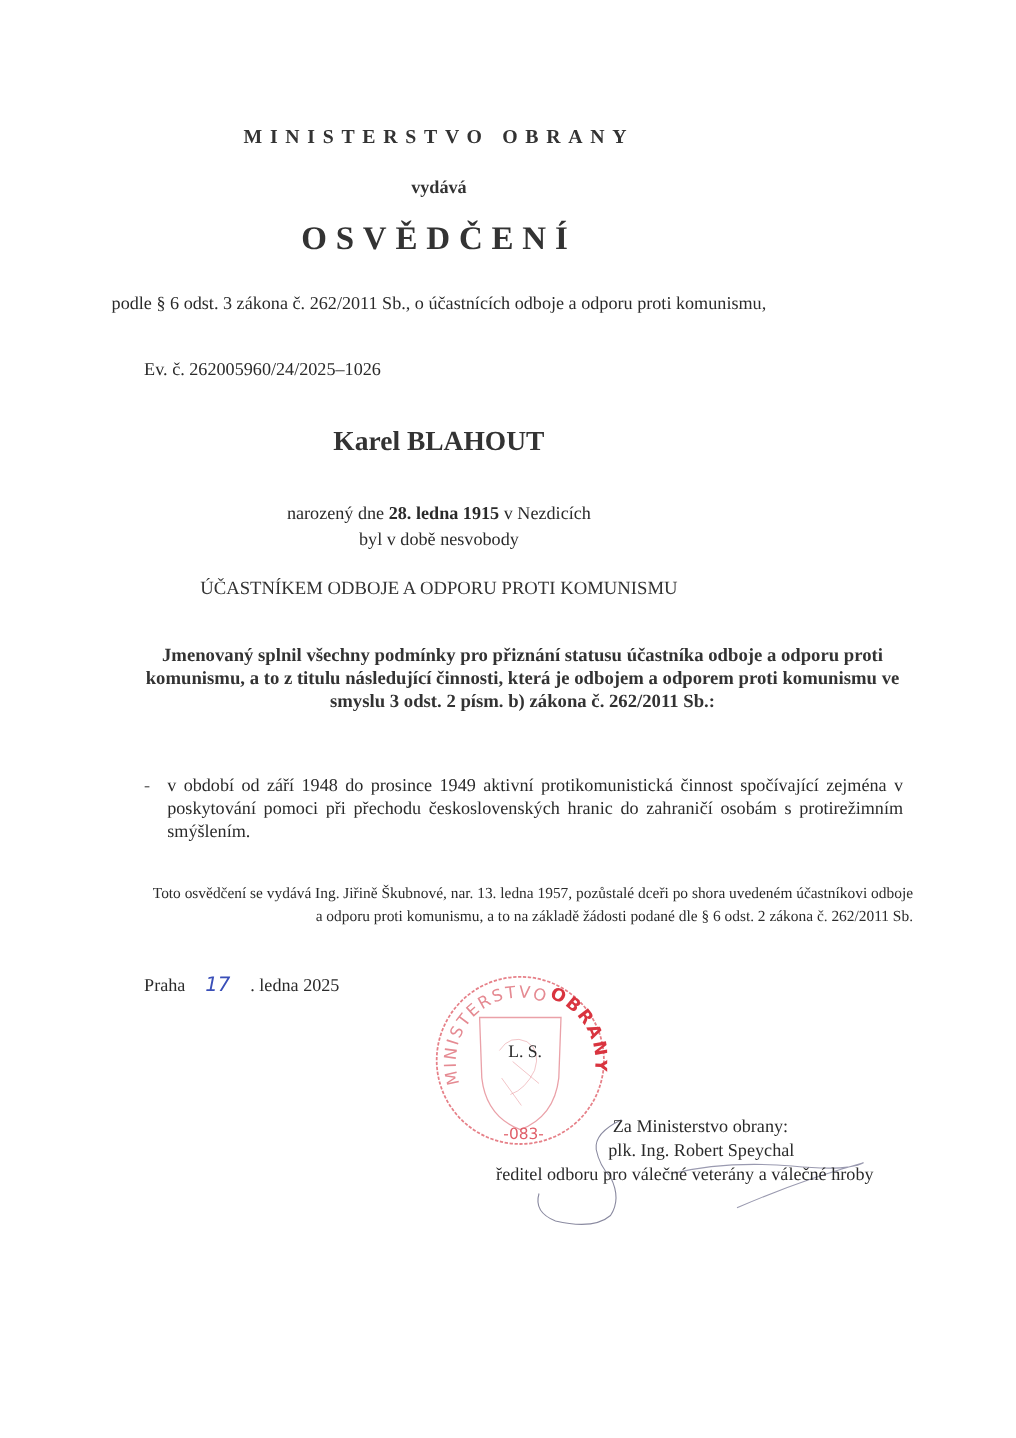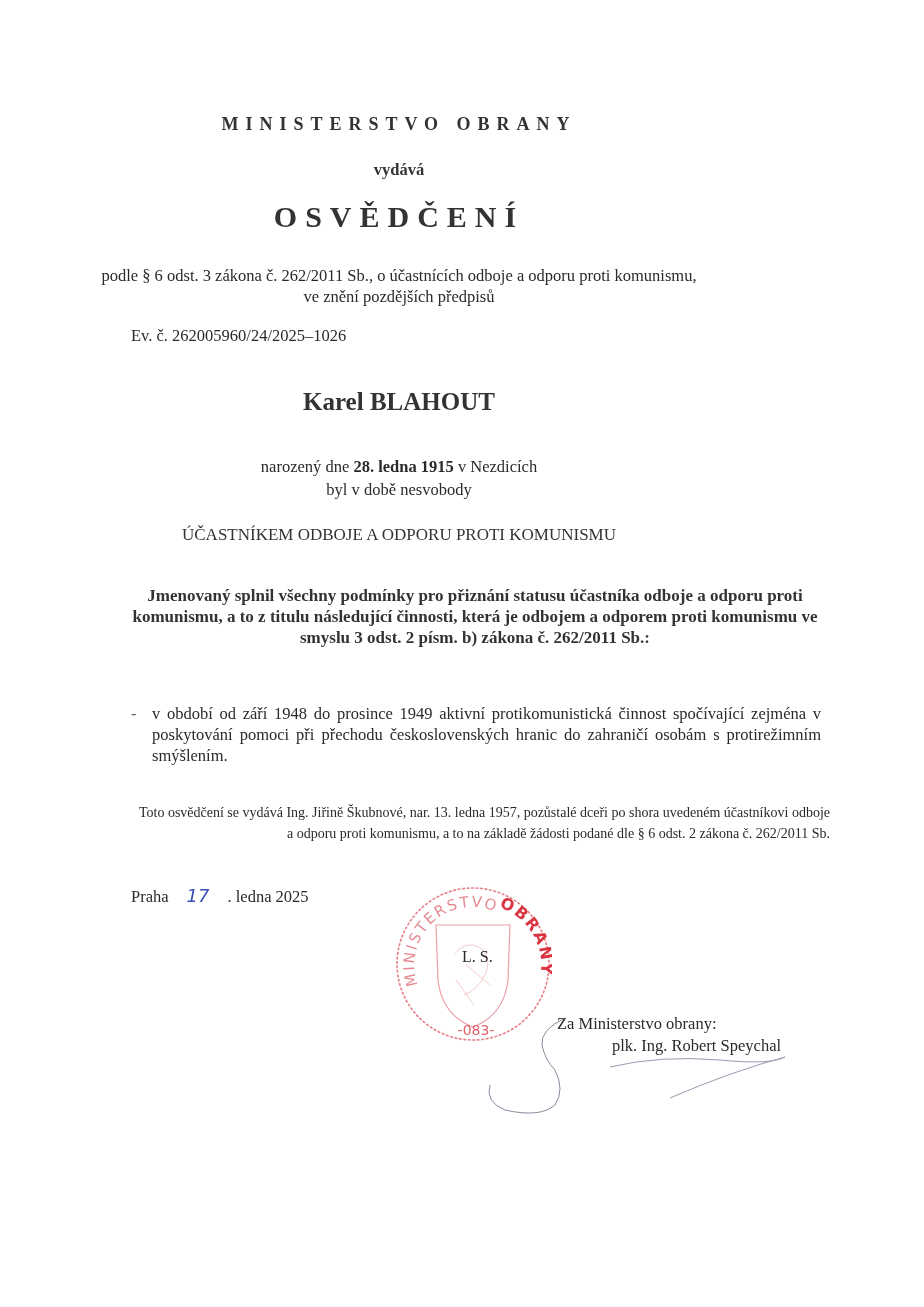--- a/index.html
+++ b/index.html
@@ -22,34 +22,33 @@
   .activity .dash { position: absolute; left: 0; top: 0; color: #666; }
   .activity .txt { margin-left: 21px; text-align: justify; display: block; }
   .issued-to { top: 802px; left: 130px; width: 700px; font-size: 14px; line-height: 21px; text-align: right; }
   .place-date { top: 885px; left: 131px; font-size: 16.5px; }
   .hand-day { font-family: "DejaVu Sans", sans-serif; font-style: italic; color: #3a4fb8; font-size: 18px; margin: 0 18px 0 18px; }
   .stamp { top: 885px; left: 394px; width: 158px; height: 158px; }
   .ls { top: 948px; left: 462px; font-size: 16px; }
   .sig-block { top: 1013px; left: 440px; width: 400px; font-size: 16.5px; line-height: 22px; }
   .sig-block div { white-space: nowrap; }
   .sig-l1 { padding-left: 117px; }
-  .sig-l2 { padding-left: 113px; text-align: center; }
+  .sig-l2 { padding-left: 113px; }
   .sig-l3 { padding-left: 11px; }
   .signature { top: 1010px; left: 470px; width: 360px; height: 115px; pointer-events: none; }
 </style>
 </head>
 <body>
 
 <div class="abs center ministry">MINISTERSTVO OBRANY</div>
 <div class="abs center issues">vydává</div>
 <div class="abs center title">OSVĚDČENÍ</div>
 
 <div class="abs center law">
   <div>podle § 6 odst. 3 zákona č. 262/2011 Sb., o účastnících odboje a odporu proti komunismu,</div>
-  <div>ve znění pozdějších předpisů</div>
 </div>
 
 <div class="abs evnum">Ev. č. 262005960/24/2025–1026</div>
 
 <div class="abs center name">Karel BLAHOUT</div>
 
 <div class="abs center born">
   <span>narozený dne </span><b>28. ledna 1915</b><span> v Nezdicích</span>
 </div>
 
@@ -89,13 +88,14 @@
 <div class="abs ls">L. S.</div>
 
 <svg class="abs signature" viewBox="0 0 360 115">
   <path d="M 95 8 Q 70 20 72 35 Q 75 50 85 60 Q 95 80 85 95 Q 70 108 35 100 Q 15 92 20 75" fill="none" stroke="#8a8aa0" stroke-width="1"></path>
   <path d="M 140 57 Q 190 45 250 50 Q 300 55 315 47 Q 260 62 200 88" fill="none" stroke="#9a9ab0" stroke-width="1"></path>
 </svg>
 
 <div class="abs sig-block">
   <div class="sig-l1">Za Ministerstvo obrany:</div>
   <div class="sig-l2">plk. Ing. Robert Speychal</div>
+  <div class="sig-l3">ředitel odboru pro válečné veterány a válečné hroby</div>
 </div>
 
 </body></html>

